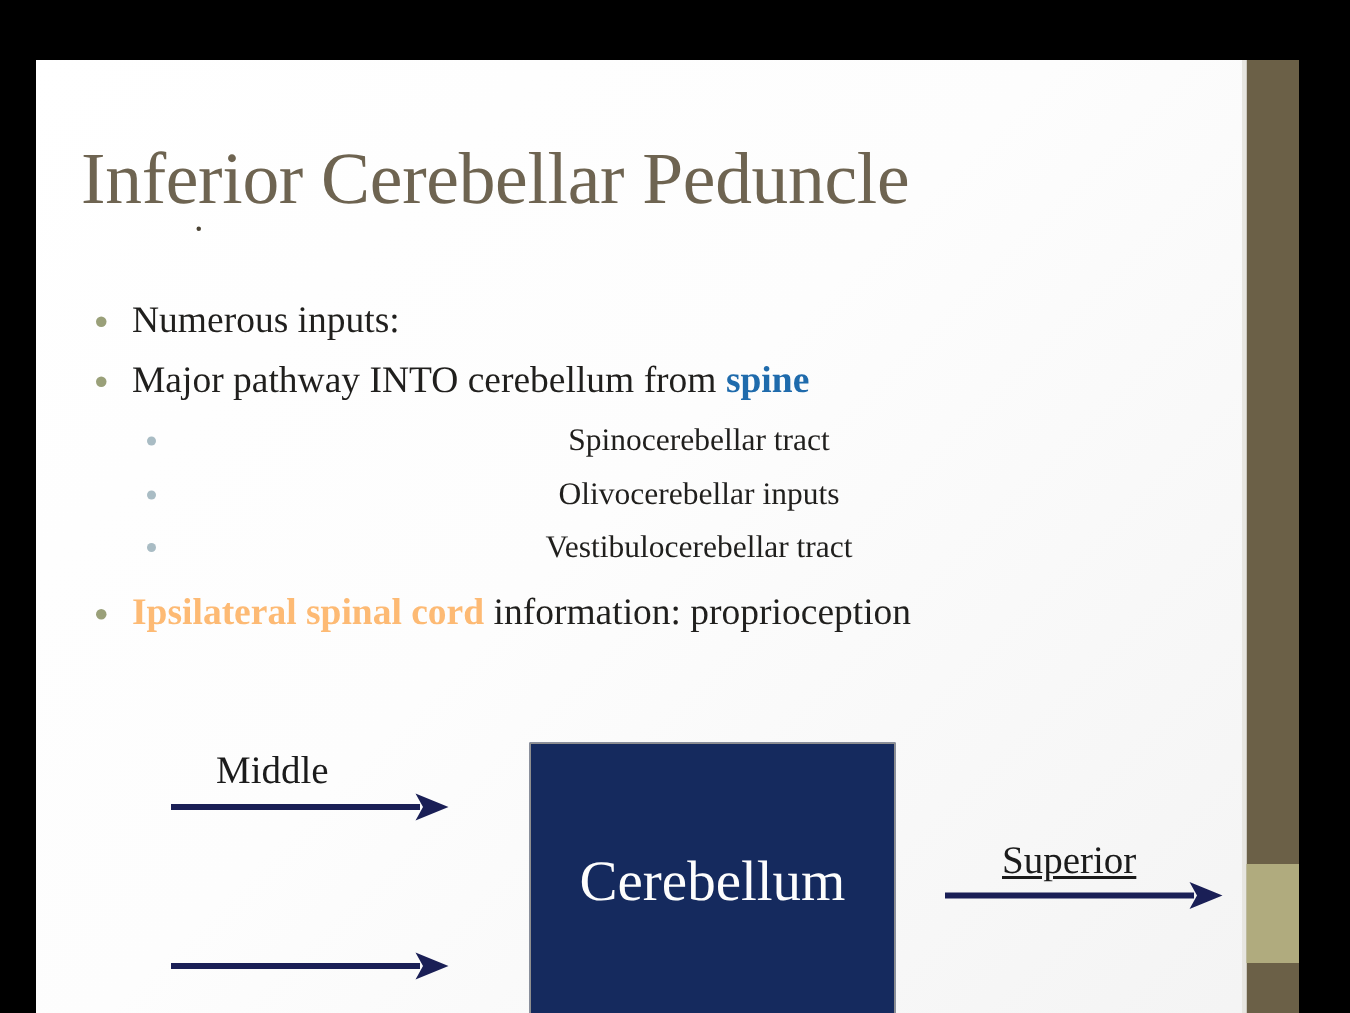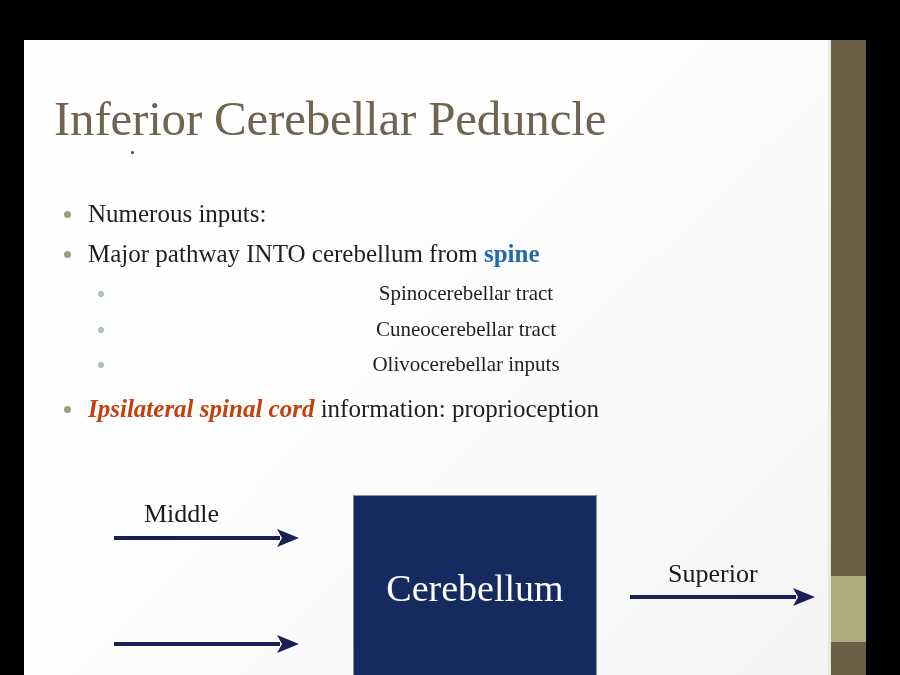--- a/index.html
+++ b/index.html
@@ -140,23 +140,22 @@
     top: 15px;
     width: 6px; height: 6px;
     border-radius: 50%;
     background: #a9bcc4;
   }
   .em-blue {
     color: #1f6bac;
     font-weight: 700;
   }
   .em-red {
-    color: #c2410c;
+    color: #fdba74;
     font-weight: 700;
-    font-style: italic;
   }
 
   
   .diagram {
     position: absolute;
     left: 0; top: 0;
     width: 842px; height: 669px;
     z-index: 2;
     pointer-events: none;
   }
@@ -218,24 +217,24 @@
 
     <div class="bullet-l1">
       <span class="dot"></span><span>Major pathway INTO cerebellum from </span><span class="em-blue">spine</span><span></span>
     </div>
 
     <div class="sub-list">
       <div class="bullet-l2">
         <span class="dot"></span><span>Spinocerebellar tract</span>
       </div>
       <div class="bullet-l2">
-        <span class="dot"></span><span>Cuneocerebellar tract</span>
+        <span class="dot"></span><span>Olivocerebellar inputs</span>
       </div>
       <div class="bullet-l2">
-        <span class="dot"></span><span>Olivocerebellar inputs</span>
+        <span class="dot"></span><span>Vestibulocerebellar tract</span>
       </div>
     </div>
 
     <div class="bullet-l1">
       <span class="dot"></span><span></span><span class="em-red">Ipsilateral spinal cord</span><span> information: proprioception</span>
     </div>
 
   </div>
 
   <div class="diagram" style="left:24px; top:6px;">
@@ -248,21 +247,21 @@
     <svg class="arrow-svg" style="left:88px; top:486px;" width="190" height="24" viewBox="0 0 190 24">
       <line x1="2" y1="12" x2="168" y2="12" stroke="#1a1f56" stroke-width="4"></line>
       <polygon points="165,3 187,12 165,21 170,12" fill="#1a1f56"></polygon>
     </svg>
 
     <svg class="arrow-svg" style="left:88px; top:592px;" width="190" height="24" viewBox="0 0 190 24">
       <line x1="2" y1="12" x2="168" y2="12" stroke="#1a1f56" stroke-width="4"></line>
       <polygon points="165,3 187,12 165,21 170,12" fill="#1a1f56"></polygon>
     </svg>
 
-    <div class="arrow-label" style="left:644px; top:518px;">Superior</div>
+    <div class="arrow-label" style="left:644px; top:518px;text-decoration:underline;">Superior</div>
     <svg class="arrow-svg" style="left:604px; top:545px;" width="190" height="24" viewBox="0 0 190 24">
       <line x1="2" y1="12" x2="168" y2="12" stroke="#1a1f56" stroke-width="4"></line>
       <polygon points="165,3 187,12 165,21 170,12" fill="#1a1f56"></polygon>
     </svg>
 
   </div>
 
   <div class="edge-top"></div>
   <div class="letterbox-left"></div>
   <div class="letterbox-right"></div>

